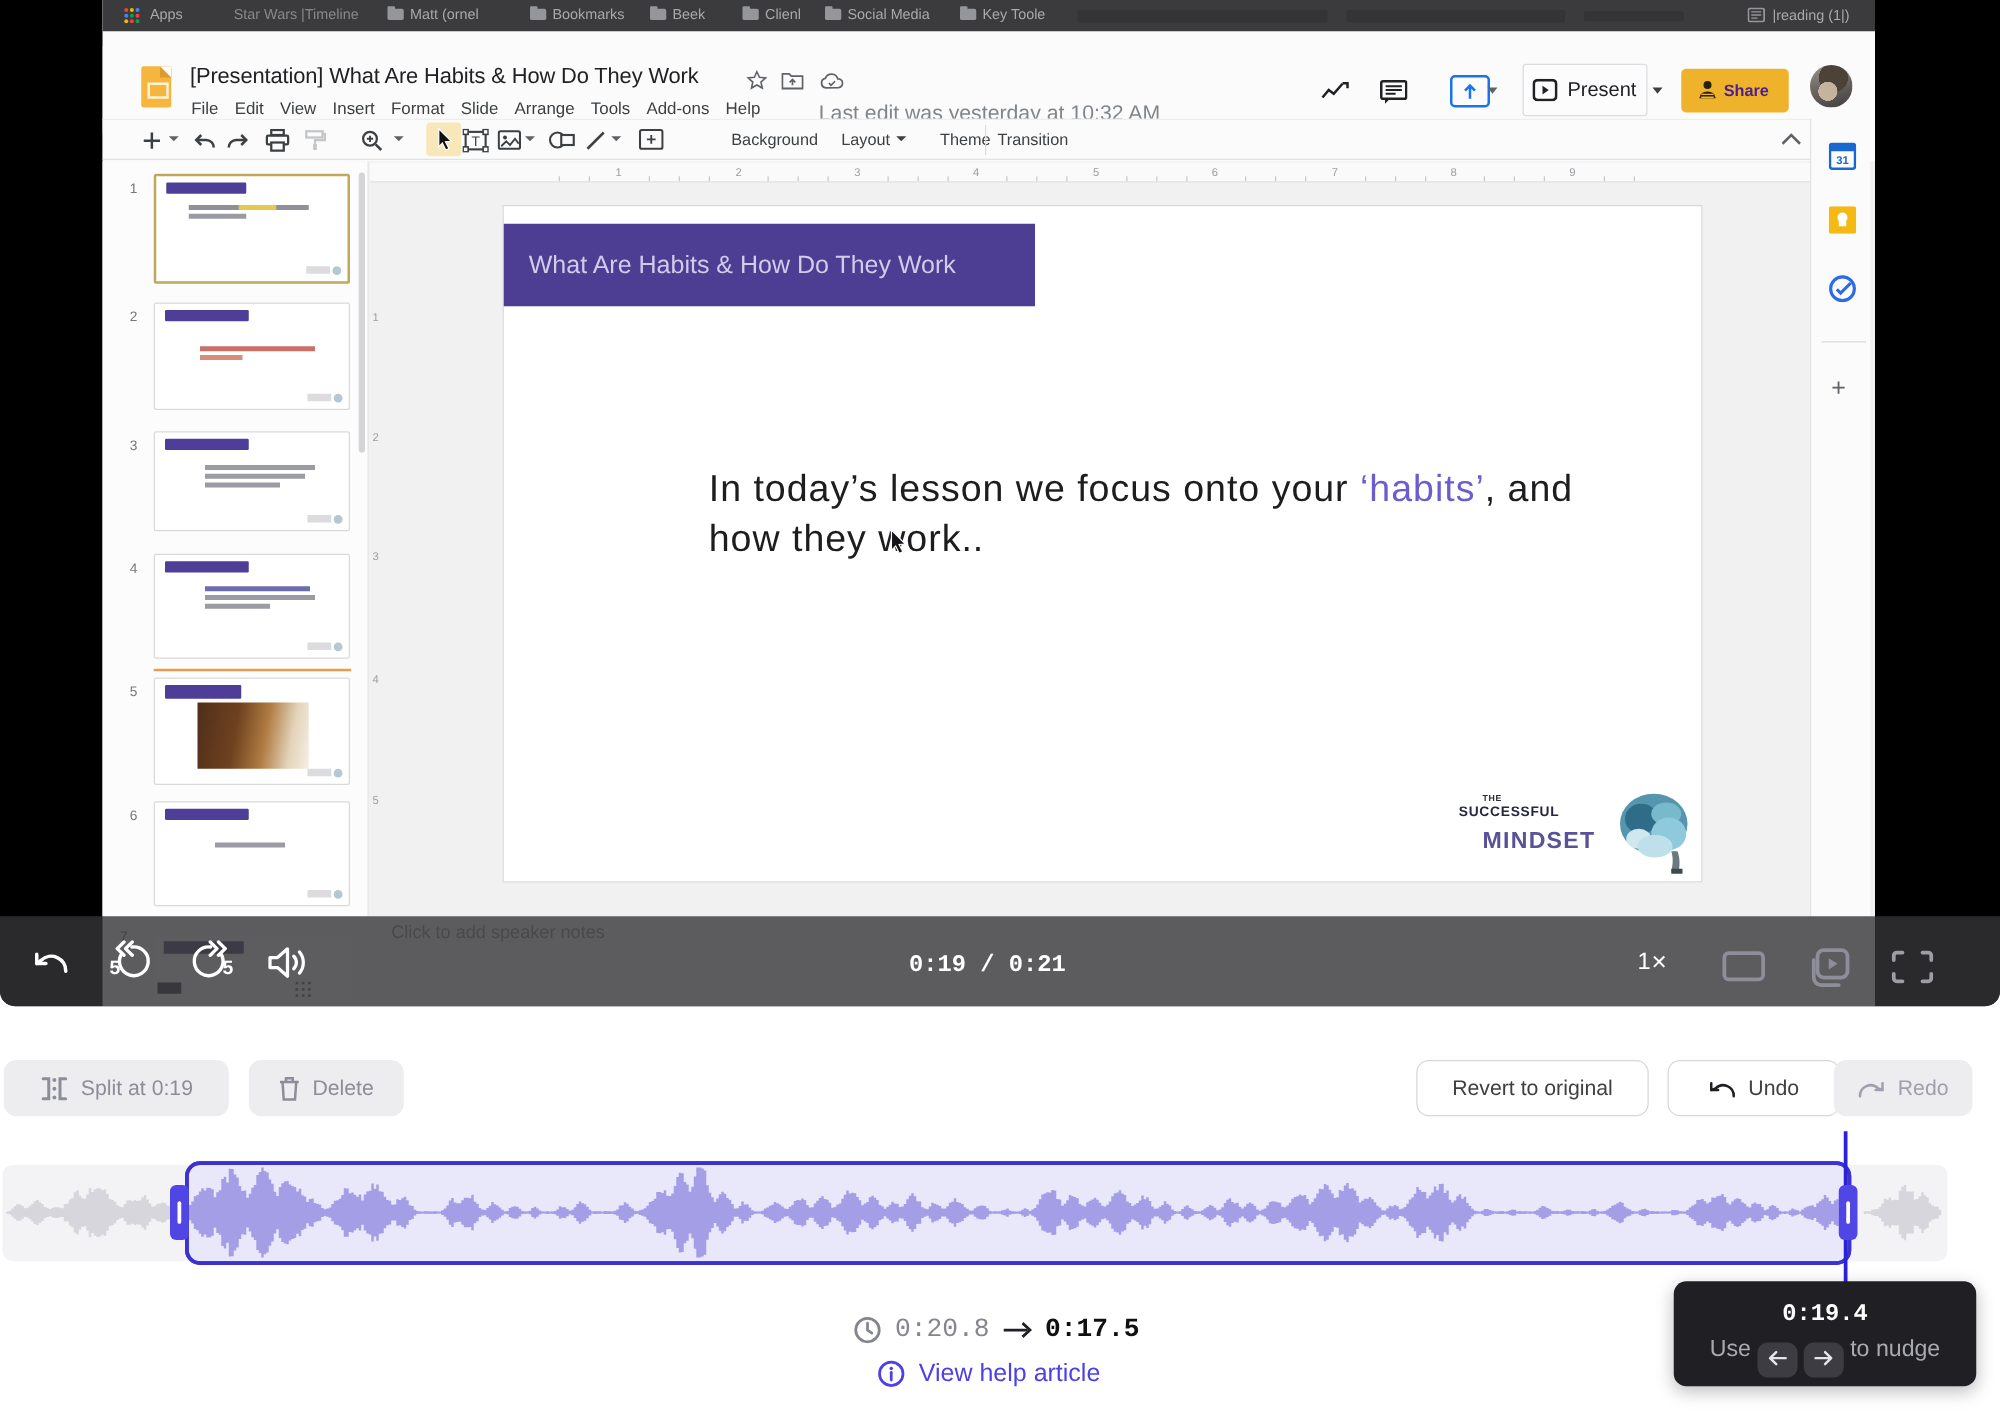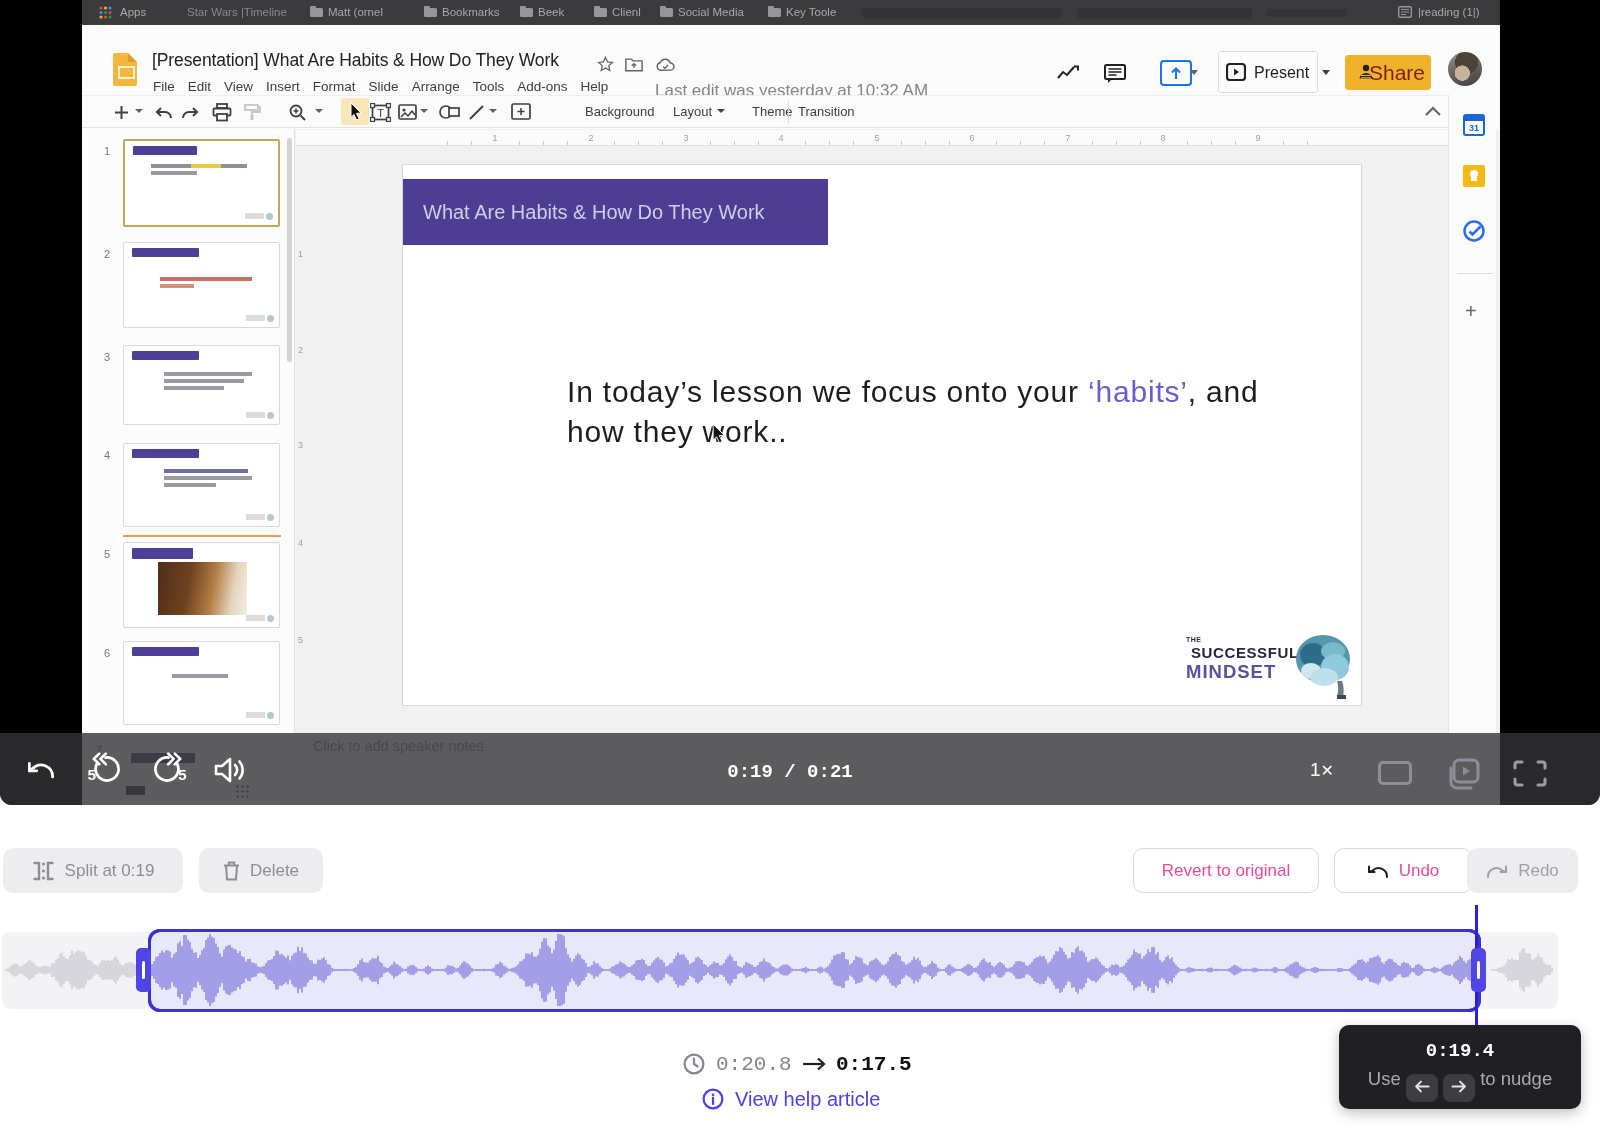--- a/index.html
+++ b/index.html
@@ -21,21 +21,21 @@
   #slicon { position:absolute; left:31px; top:16px; width:24px; height:33px; background:#f4b63f; border-radius:2px; }
   #slicon:before { content:""; position:absolute; right:0; top:0; border-style:solid; border-width:0 9px 9px 0; border-color:#fbfbfb #fbfbfb #e09a27 #e09a27; }
   #slicon:after { content:""; position:absolute; left:5px; top:13px; width:13px; height:9px; border:2px solid #fdf2d2; }
   #dtitle { position:absolute; left:70px; top:13px; font-size:17.5px; color:#202124; letter-spacing:-0.1px; }
   #dmenus { position:absolute; left:71px; top:42px; font-size:13.5px; color:#3c4043; }
   #dmenus span { margin-right:13px; }
   #lastedit { position:absolute; left:573px; top:44px; font-size:17px; color:#80868b; text-decoration:underline; }
 
   
   .hicon { position:absolute; top:27px; }
-  #shareb { position:absolute; left:1263px; top:18px; width:86px; height:35px; background:#eeb32b; border-radius:4px; color:#7f1d1d; font-weight:normal; font-size:21px; text-align:center; line-height:35px; }
+  #shareb { position:absolute; left:1263px; top:18px; width:86px; height:35px; background:#eeb32b; border-radius:4px; color:#4c1d95; font-weight:bold; font-size:13px; text-align:center; line-height:35px; }
   #avatar { position:absolute; left:1366px; top:15px; width:34px; height:34px; border-radius:50%; background:radial-gradient(circle at 42% 62%, #c6b39e 0 26%, rgba(0,0,0,0) 27%), radial-gradient(circle at 55% 30%, #4d4238 0 38%, rgba(0,0,0,0) 39%), linear-gradient(160deg, #9a948e 0%, #6e6862 45%, #3e3c3e 100%); }
 
   
   #tbar { position:absolute; left:0; top:95px; width:1367px; height:33px; background:#fbfbfb; border-top:1px solid #eeeeee; border-bottom:1px solid #e2e2e2; font-size:13px; color:#3c4043; }
   #tbar .tt { position:absolute; top:8px; }
 
   
   #main { position:absolute; left:0; top:129px; width:1418px; height:604px; background:#f1f1f2; }
   #ruler { position:absolute; left:214px; top:1px; width:1152px; height:16px; background:#fafafa; border-bottom:1px solid #e0e0e0; }
   #filmstrip { position:absolute; left:0; top:0; width:213px; height:604px; background:#fcfcfc; border-right:1px solid #e4e4e4; }
@@ -49,21 +49,21 @@
   #slide { position:absolute; left:320px; top:35px; width:960px; height:542px; background:#fff; border:1px solid #d8d8d8; }
   #stitle { position:absolute; left:0px; top:14px; width:425px; height:66px; background:#4d3e94; color:#d2cce9; font-size:20px; line-height:66px; padding-left:20px; }
   #sbody { position:absolute; left:164px; top:207px; width:760px; font-size:30px; line-height:40px; color:#1d1d1f; letter-spacing:0.8px; }
 
   
   #ctrlbar { position:absolute; left:0; bottom:0; width:1600px; height:72px; background:rgba(52,52,56,0.80); }
   #ctime { position:absolute; left:-10px; width:1600px; top:28px; text-align:center; color:#fff; font-size:19px; font-weight:bold; font-family:"Liberation Mono", monospace; }
 
   
   .btn { position:absolute; top:848px; height:45px; border-radius:10px; font-size:17px; font-weight:500; color:#8d8d99; background:#ededf0; display:flex; align-items:center; justify-content:center; gap:10px; }
-  .btnw { background:#fff; border:1px solid #d7d7dd; color:#ec4899; }
+  .btnw { background:#fff; border:1px solid #d7d7dd; color:#404040; }
 
   #wavebg { position:absolute; left:2px; top:932px; width:1556px; height:77px; background:#f3f3f6; border-radius:8px; }
   #selbox { position:absolute; left:148px; top:929px; width:1333px; height:83px; background:#e9e8fb; border:3px solid #3b32d1; border-radius:12px; }
   .handle { position:absolute; width:15px; height:44px; background:#4f46e5; border-radius:5px; }
   .handle:before { content:""; position:absolute; left:6px; top:13px; width:3px; height:18px; background:#fff; border-radius:2px; }
 
   #playhead { position:absolute; left:1475px; top:905px; width:3px; height:121px; background:#2b22d8; }
   #tooltip { position:absolute; left:1339px; top:1025px; width:242px; height:84px; background:#202024; border-radius:10px; box-shadow:0 4px 14px rgba(0,0,0,.25); color:#fff; }
   .key { display:inline-block; width:32px; height:28px; background:#3c3c42; border-radius:8px; text-align:center; line-height:27px; color:#f0f0f4; vertical-align:-9px; }
 </style>
@@ -299,21 +299,21 @@
       </div>
 
       <div id="slide">
         <div id="stitle">What Are Habits &amp; How Do They Work</div>
         <div id="sbody">In today’s lesson we focus onto your <span style="color:#6a5ecf;">‘habits’</span>, and<br>how they work..</div>
         <svg class="abs" style="left:308px; top:258px;" width="16" height="21" viewBox="0 0 13 18">
             <path d="M1.5 1l9.5 9.5-4.3.3 2.6 5-2.4 1.1-2.5-5.1-2.9 3z" fill="#15131a" stroke="#fff" stroke-width="0.8"></path>
           </svg>
 
         <div class="abs" style="left:783px; top:471px; font-size:7px; font-weight:bold; color:#2a2a3e; letter-spacing:0.5px;">THE</div>
-        <div class="abs" style="left:788px; top:479px; font-size:15px; font-weight:bold; color:#262640; letter-spacing:0.6px;">SUCCESSFUL</div>
+        <div class="abs" style="left:764px; top:479px; font-size:11px; font-weight:bold; color:#262640; letter-spacing:0.6px;">SUCCESSFUL</div>
         <div class="abs" style="left:783px; top:496px; font-size:18.5px; font-weight:bold; color:#5a5198; letter-spacing:1px;">MINDSET</div>
         <svg class="abs" style="left:890px; top:468px;" width="64" height="70" viewBox="0 0 64 70">
           <ellipse cx="30" cy="26" rx="27" ry="24" fill="#5595ad"></ellipse>
           <ellipse cx="20" cy="22" rx="13" ry="12" fill="#2e6c87"></ellipse>
           <ellipse cx="40" cy="18" rx="12" ry="9" fill="#79b9cc"></ellipse>
           <ellipse cx="42" cy="34" rx="14" ry="13" fill="#8ecadb"></ellipse>
           <ellipse cx="18" cy="38" rx="10" ry="8" fill="#cfe8ef"></ellipse>
           <ellipse cx="31" cy="44" rx="14" ry="9" fill="#bfe0ea"></ellipse>
           <path d="M44 48c2 6 1 12 0 16l6 0c1-5 1-11-1-16z" fill="#6b7a80"></path>
           <rect x="44" y="62" width="9" height="4" fill="#3c4a50"></rect>

